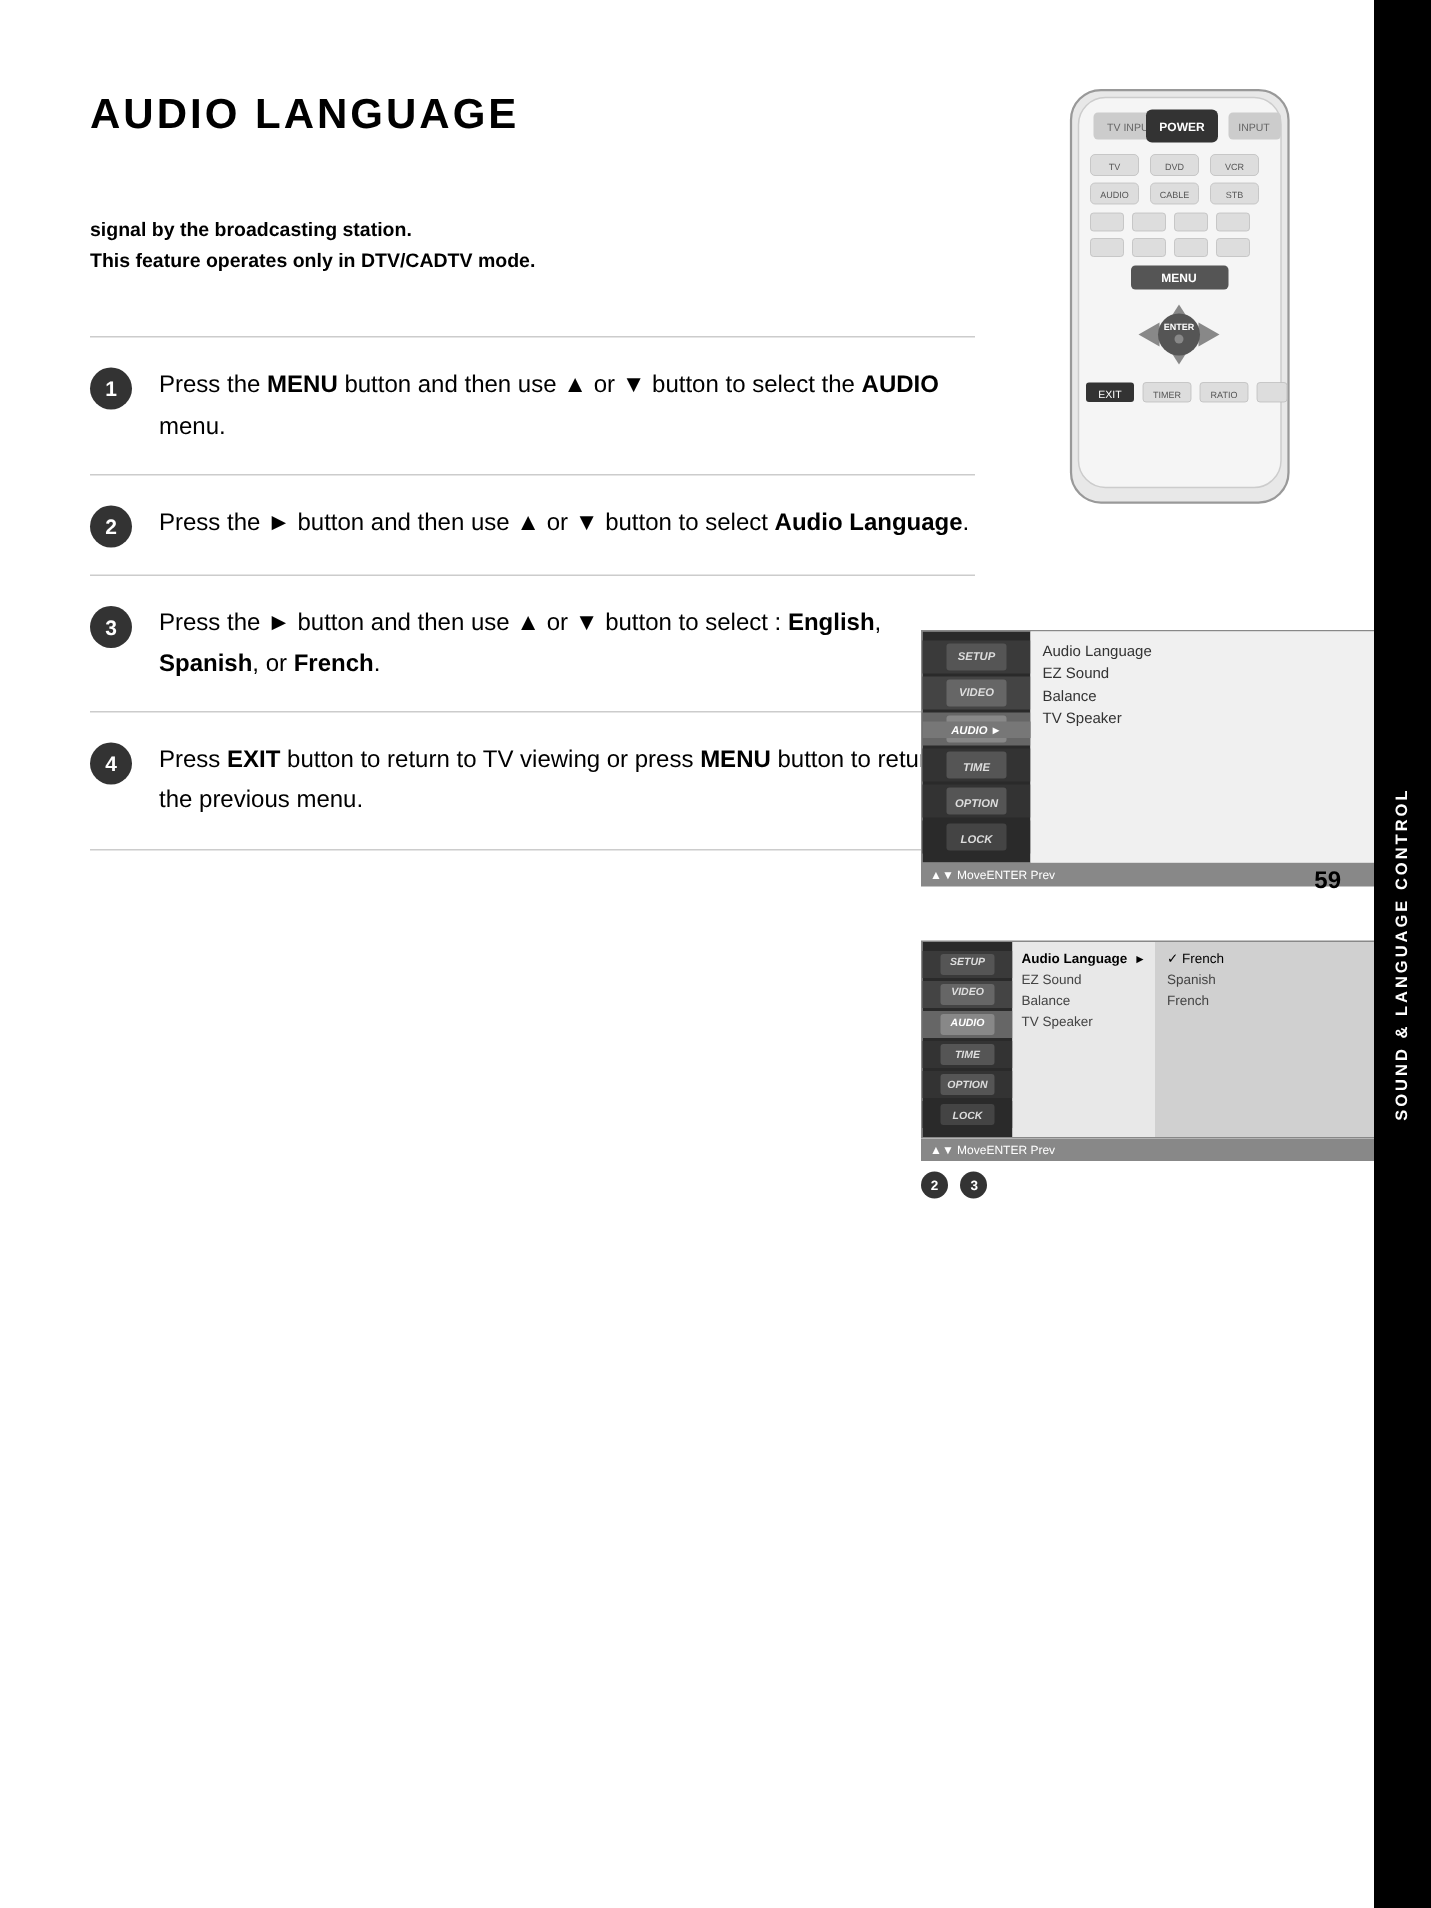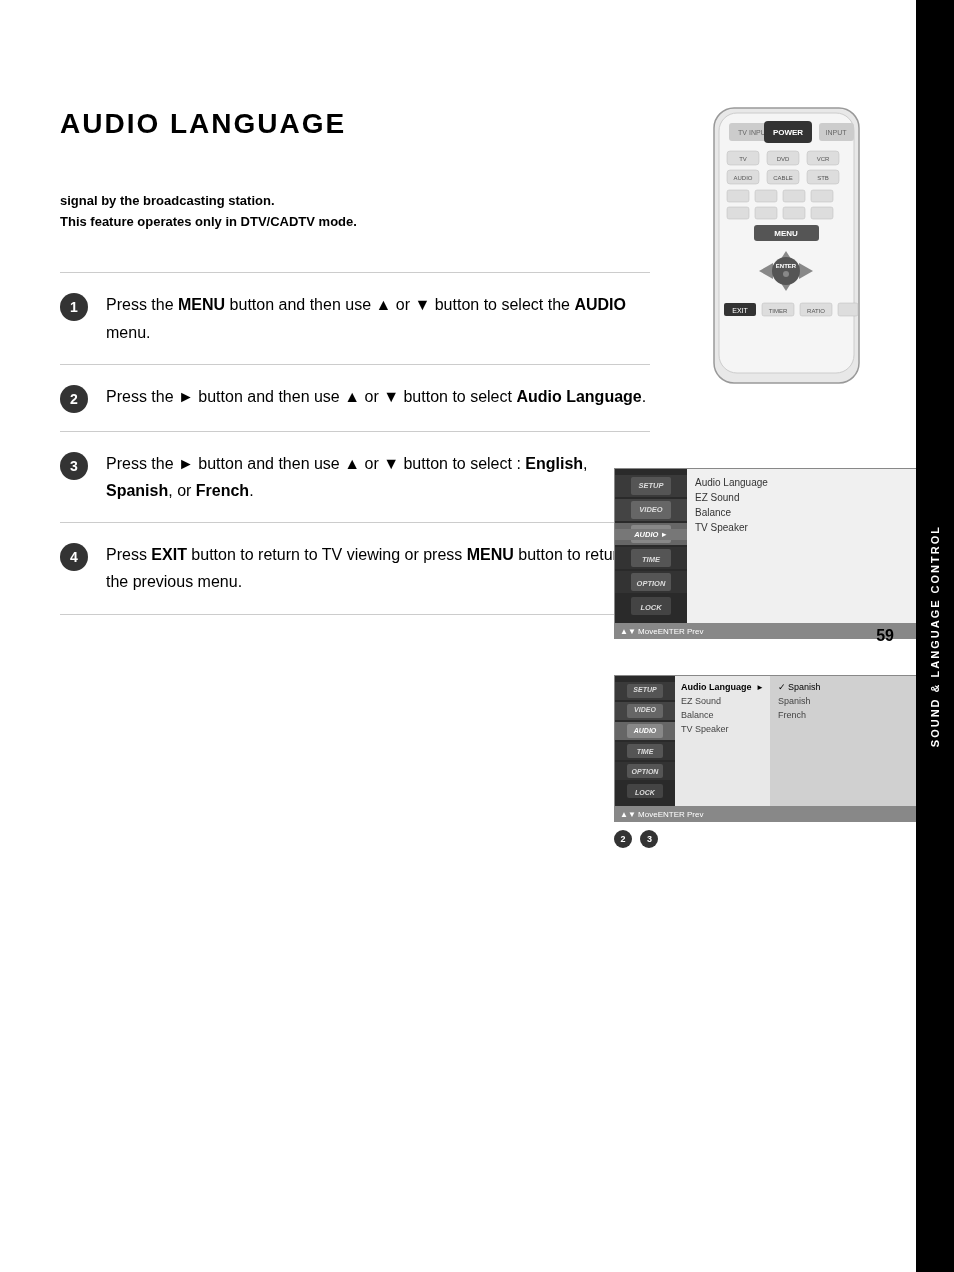--- a/index.html
+++ b/index.html
@@ -8,21 +8,20 @@
       height: 1272px;
       background: #fff;
       font-family: Arial, Helvetica, sans-serif;
       position: relative;
       overflow: hidden;
     }
 
     .main-content {
       padding: 60px 68px 60px 60px;
       position: relative;
-      margin-top: 48px;
     }
 
     
     .page-title {
       font-size: 28px;
       font-weight: 900;
       letter-spacing: 2px;
       color: #000;
       margin-bottom: 30px;
       text-transform: uppercase;
@@ -388,21 +387,21 @@
           <div style="font-size:9px; color:#000; font-weight:bold; padding:2px 0; display:flex; align-items:center; justify-content:space-between;">
             <span>Audio Language</span>
               <span style="font-size:8px;">►</span>
           </div>
           <div style="font-size:9px; color:#444; padding:2px 0;">EZ Sound</div>
           <div style="font-size:9px; color:#444; padding:2px 0;">Balance</div>
           <div style="font-size:9px; color:#444; padding:2px 0;">TV Speaker</div>
         </div>
 
         <div style="background:#d0d0d0; padding:4px 8px; flex:1;">
-          <div style="font-size:9px; color:#000; padding:2px 0;">✓ Spanish</div>
+          <div style="font-size:9px; color:#000; padding:2px 0;">✓ French</div>
           <div style="font-size:9px; color:#444; padding:2px 0;">Spanish</div>
           <div style="font-size:9px; color:#444; padding:2px 0;">French</div>
         </div>
       </div>
 
       <div class="panel-bottom-bar">
         <span class="panel-bottom-text">▲▼ Move</span>
         <span class="panel-bottom-text">ENTER Prev</span>
       </div>
 

